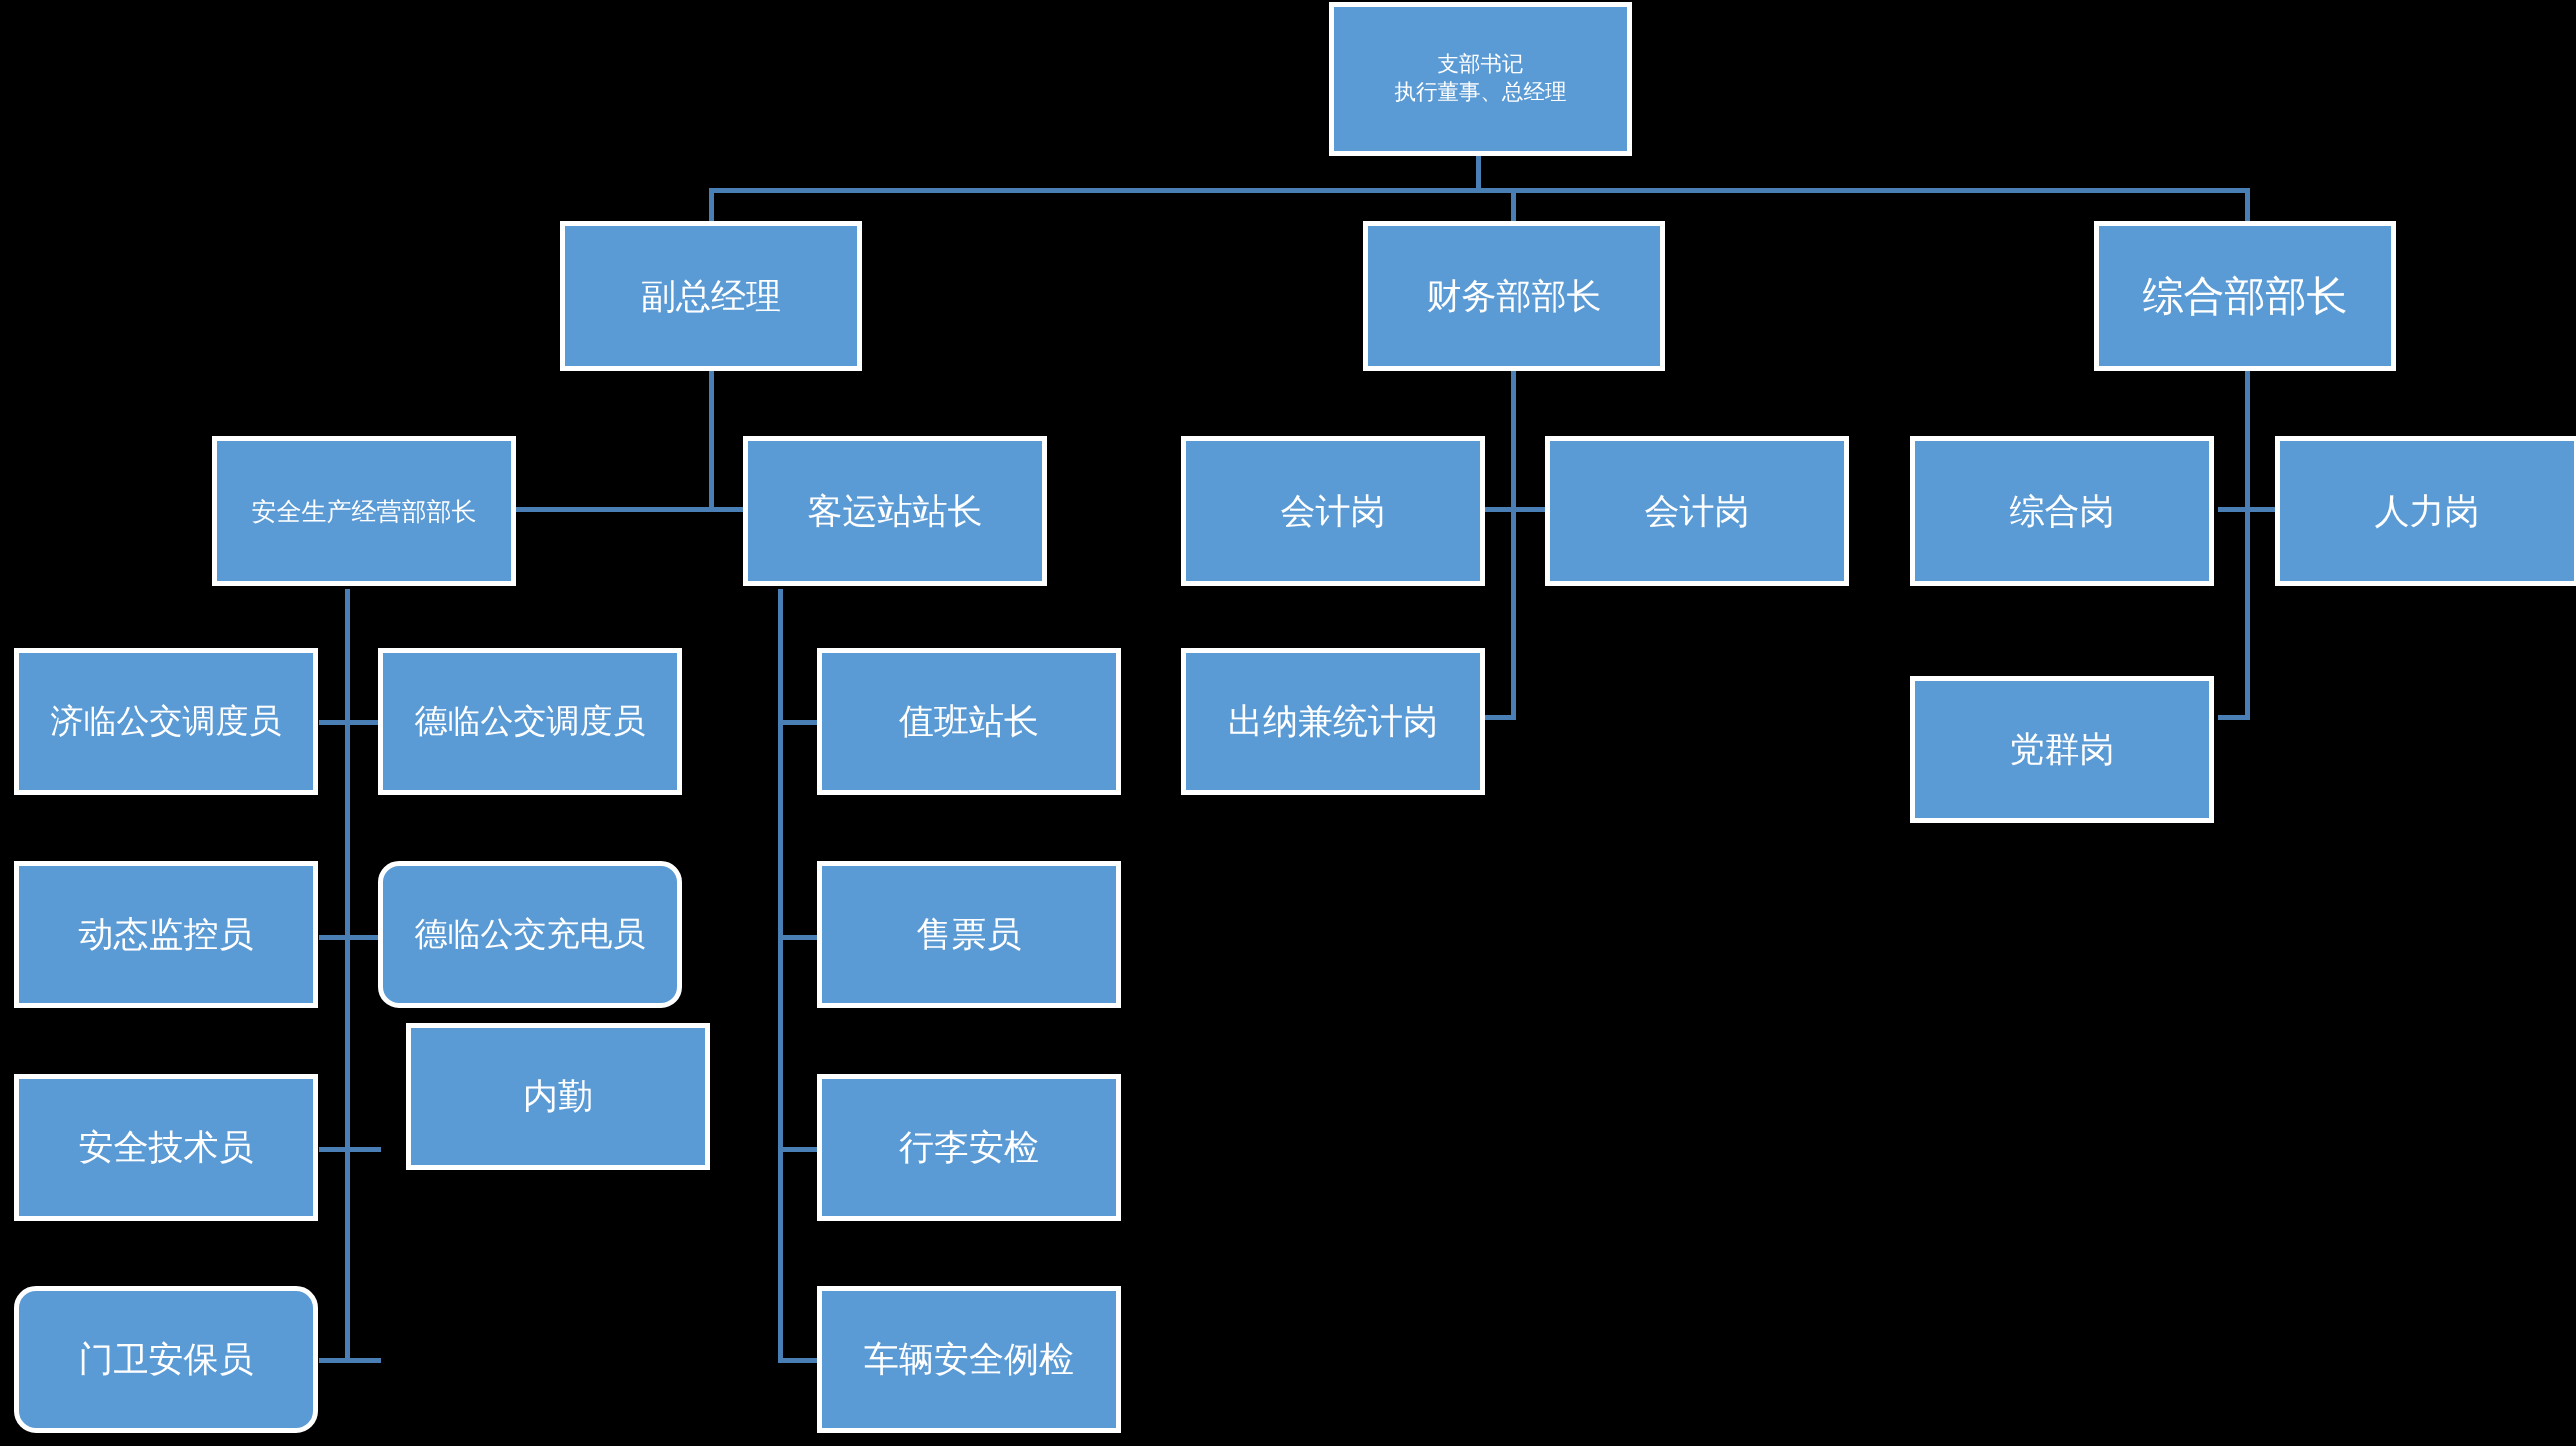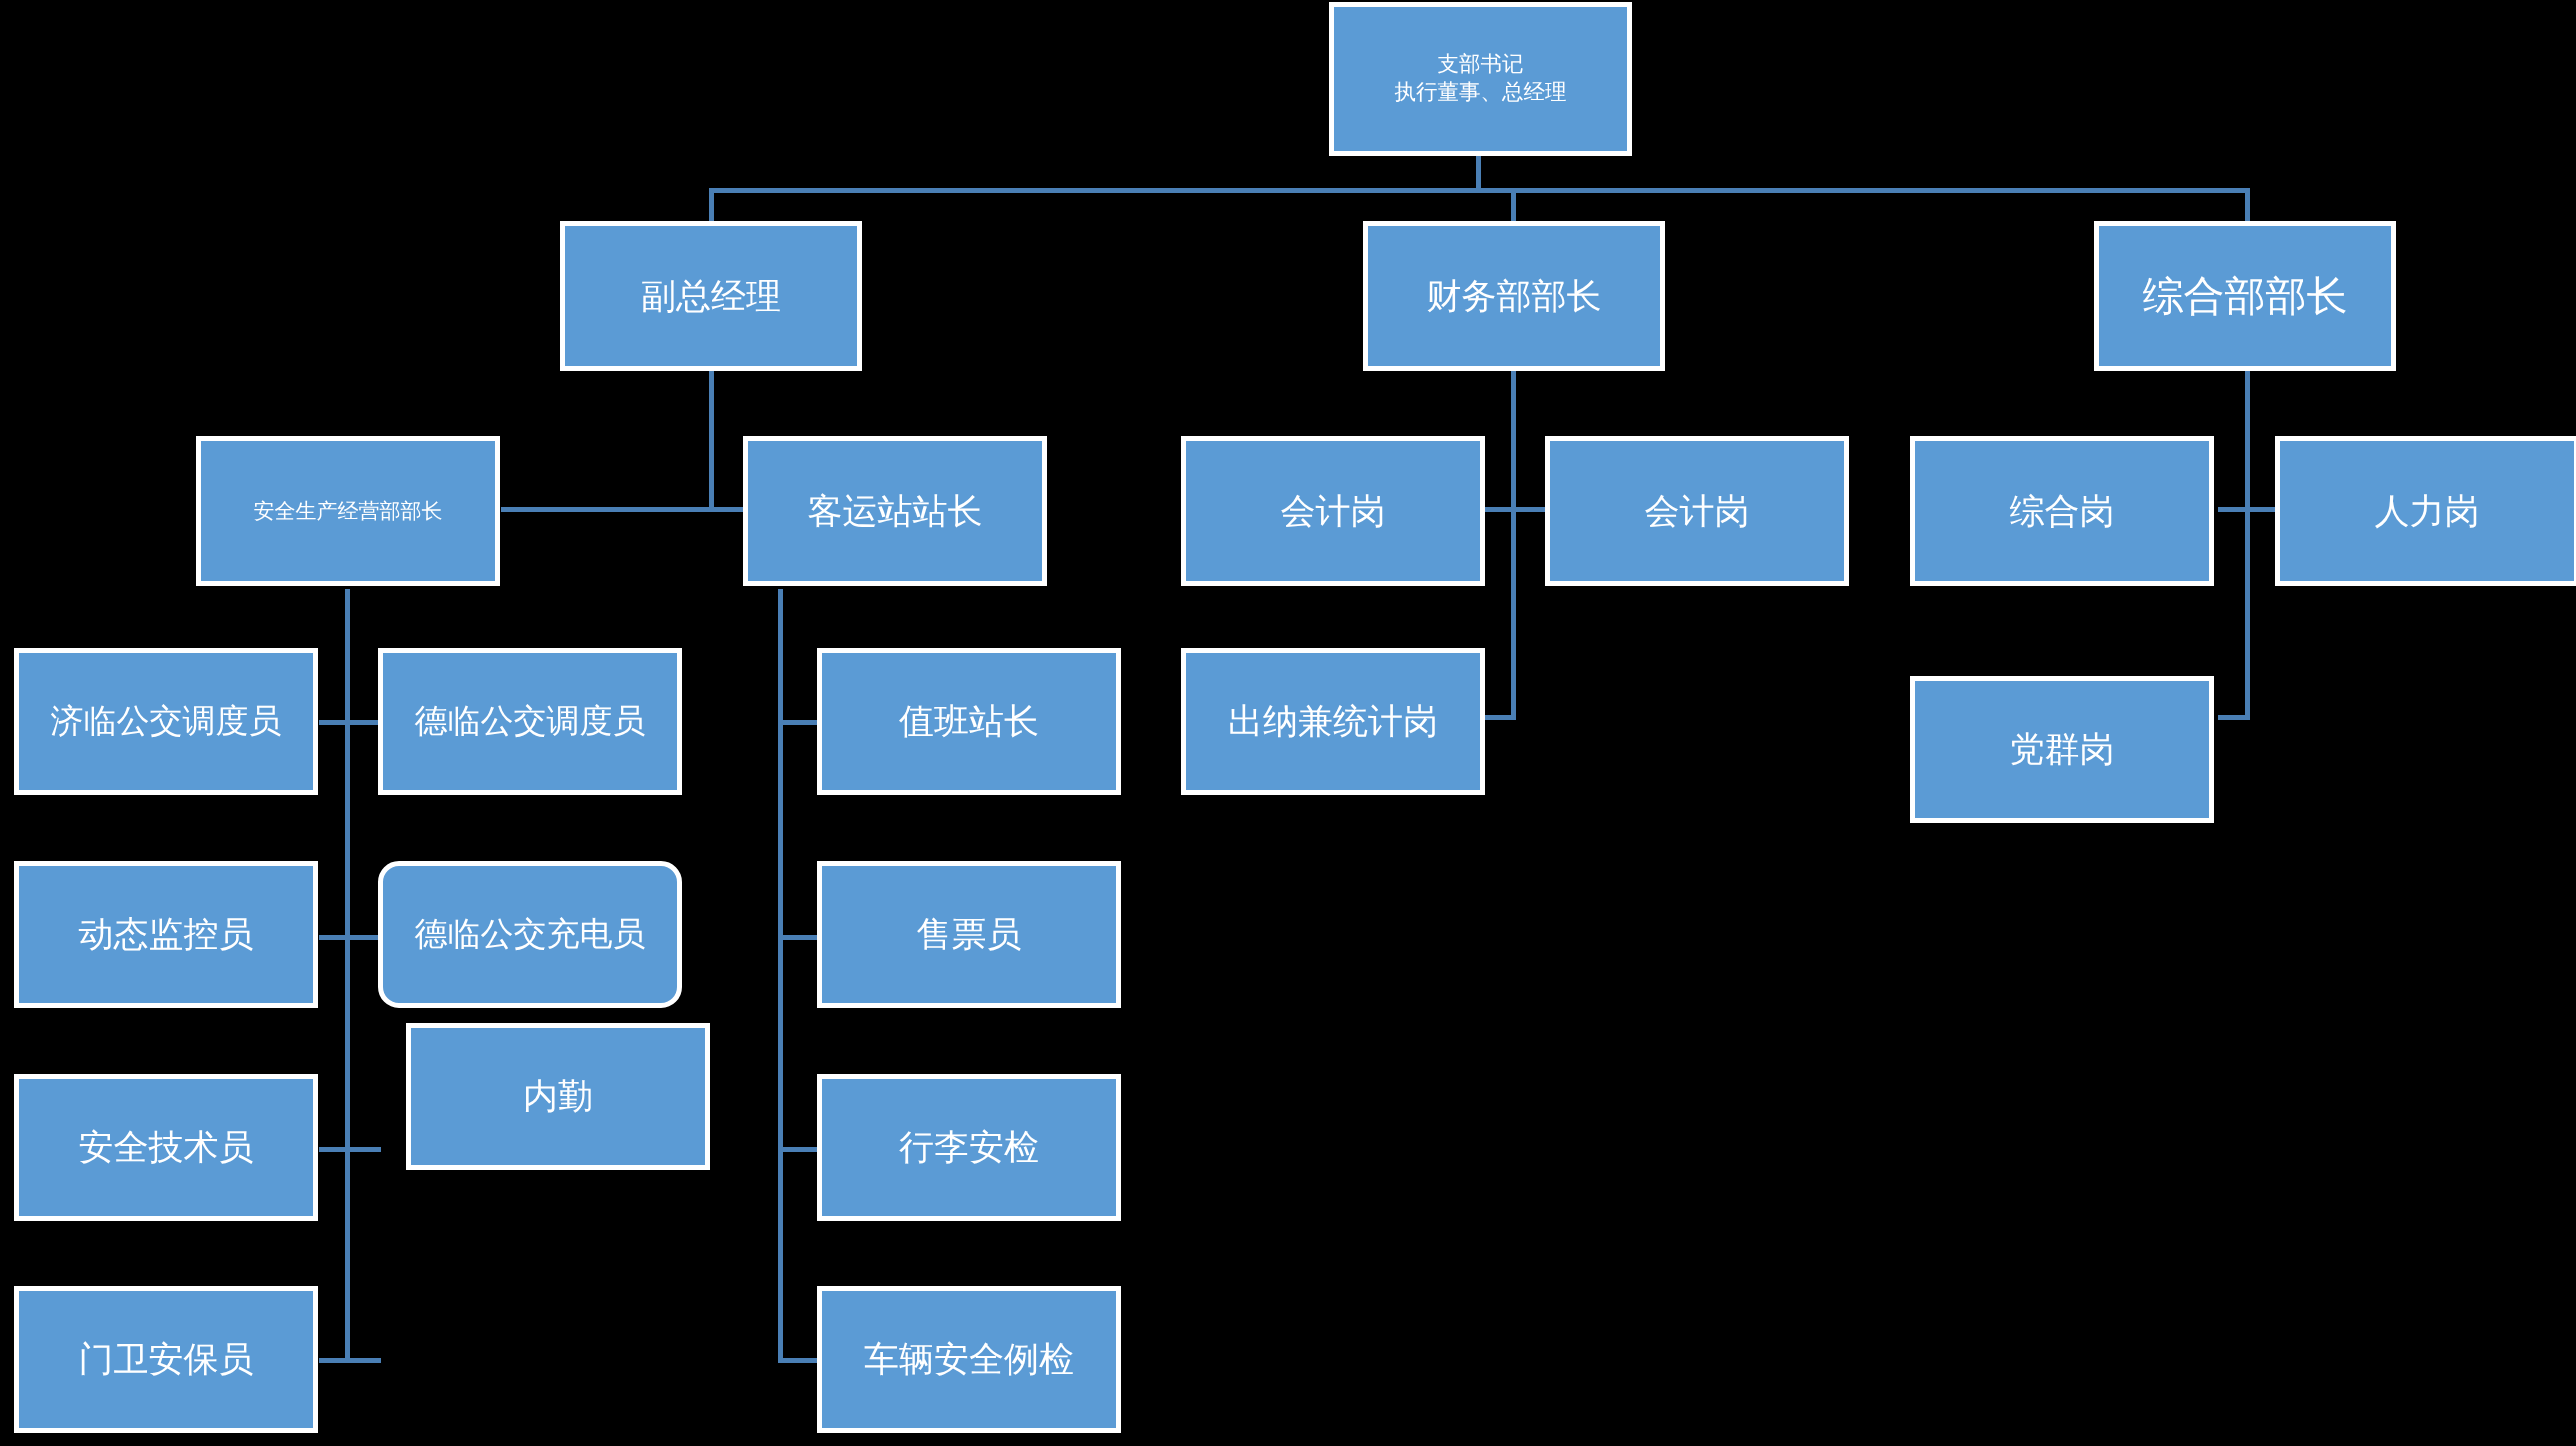--- a/index.html
+++ b/index.html
@@ -77,21 +77,21 @@
   </div>
 
   <div class="node" style="left:1363px;top:221px;width:302px;height:150px;font-size:35px;">
     <span class="lbl">财务部部长</span>
   </div>
 
   <div class="node" style="left:2094px;top:221px;width:302px;height:150px;font-size:41px;">
     <span class="lbl">综合部部长</span>
   </div>
 
-  <div class="node" style="left:196px;top:436px;width:304px;height:150px;font-size:21px;">
+  <div class="node" style="left:212px;top:436px;width:304px;height:150px;font-size:25px;">
     <span class="lbl">安全生产经营部部长</span>
   </div>
 
   <div class="node" style="left:743px;top:436px;width:304px;height:150px;font-size:35px;">
     <span class="lbl">客运站站长</span>
   </div>
 
   <div class="node" style="left:1181px;top:436px;width:304px;height:150px;font-size:35px;">
     <span class="lbl">会计岗</span>
   </div>
@@ -145,21 +145,21 @@
   </div>
 
   <div class="node" style="left:378px;top:1023px;width:304px;height:147px;font-size:35px;margin-left:28px;">
     <span class="lbl">内勤</span>
   </div>
 
   <div class="node" style="left:817px;top:1074px;width:304px;height:147px;font-size:35px;">
     <span class="lbl">行李安检</span>
   </div>
 
-  <div class="node" style="left:14px;top:1286px;width:304px;height:147px;font-size:35px;">
+  <div class="node" style="left:14px;top:1286px;width:304px;height:147px;font-size:35px;border-radius:22px;">
     <span class="lbl">门卫安保员</span>
   </div>
 
   <div class="node" style="left:817px;top:1286px;width:304px;height:147px;font-size:35px;">
     <span class="lbl">车辆安全例检</span>
   </div>
 
 </div>
 
 

